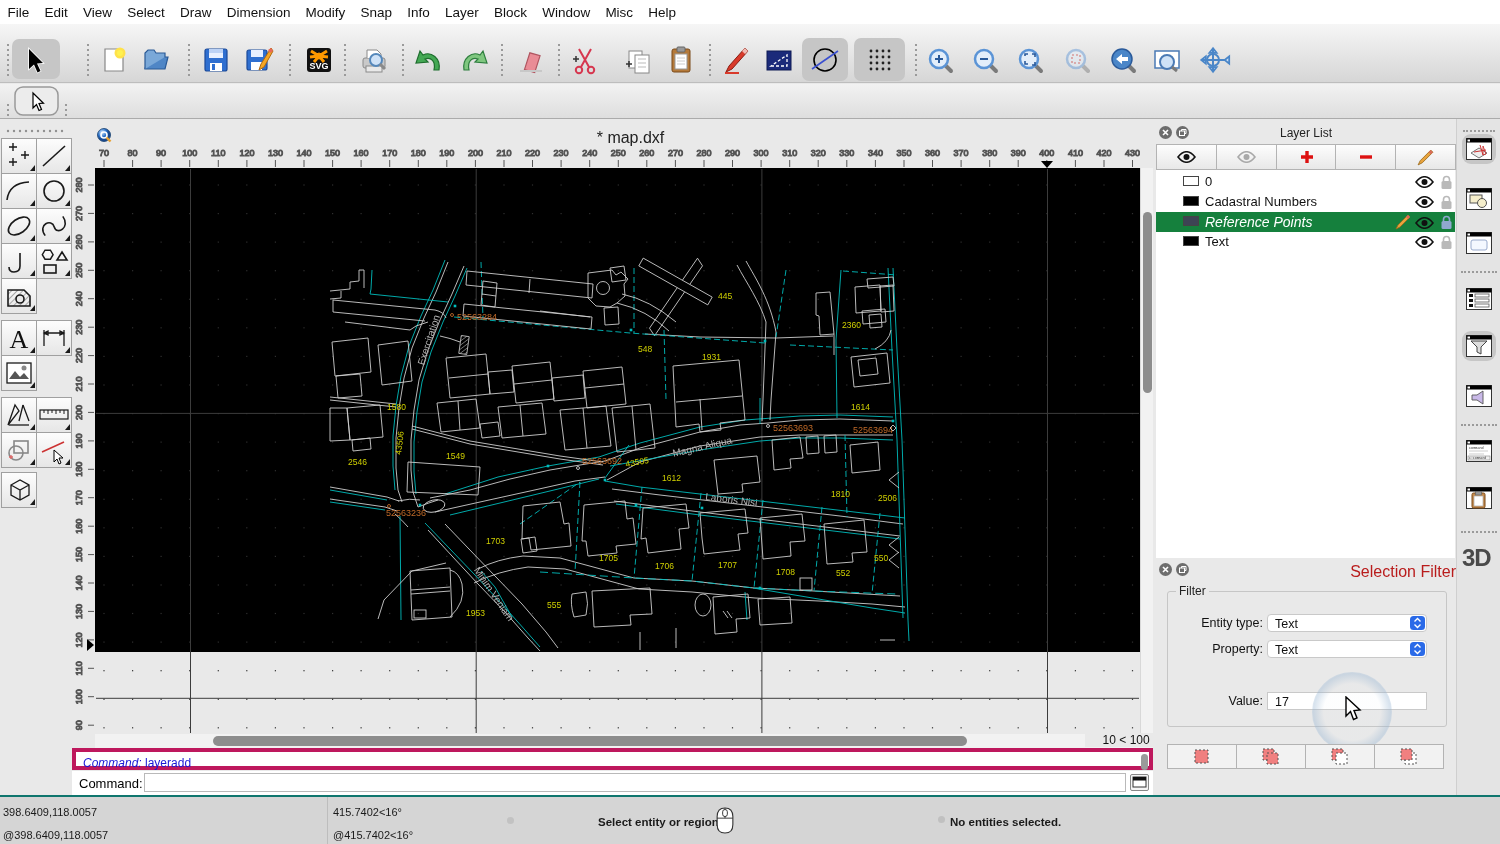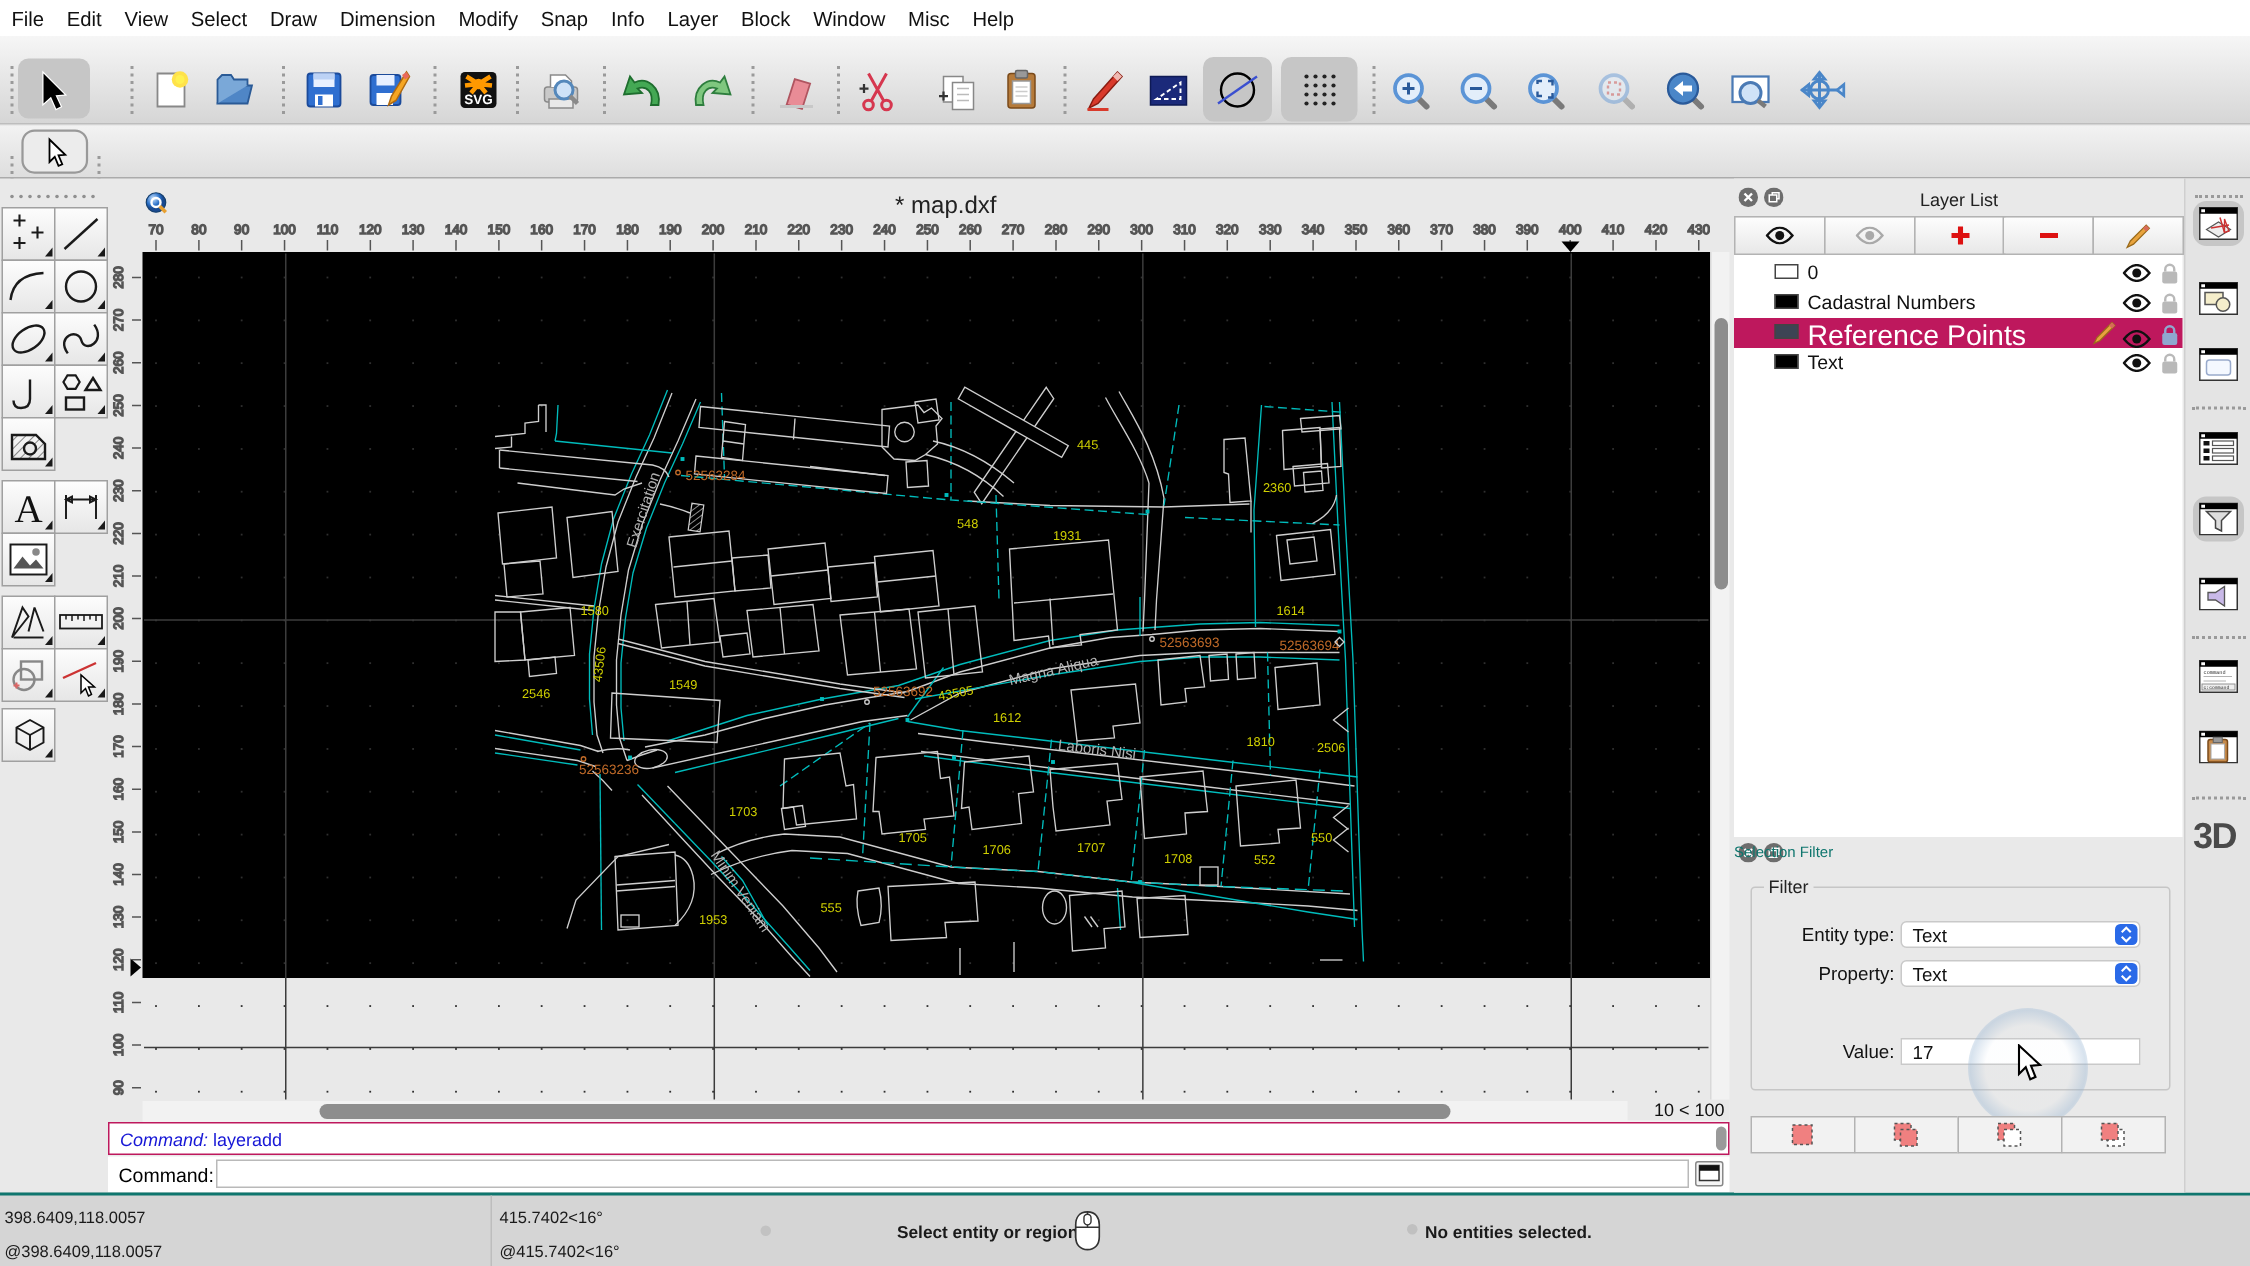--- a/index.html
+++ b/index.html
@@ -20,21 +20,21 @@
 #mdititle .t { position:absolute; left:18px; width:100%; text-align:center; top:4px; }
 #hruler { left:95px; top:146px; width:1045px; height:22px; background:#e9e9e9; }
 #vruler { left:72px; top:168px; width:23px; height:566px; background:#e9e9e9; }
 #canvas { left:95px; top:168px; width:1045px; height:484px; background:#000; }
 #vscroll { left:1140px; top:168px; width:13px; height:566px; background:#f2f2f2; border-left:1px solid #d8d8d8;}
 #vscroll .thumb { position:absolute; left:2px; top:44px; width:9px; height:181px; background:#8d8d8d; border-radius:5px; }
 #hscrollrow { left:95px; top:734px; width:1058px; height:14px; background:#f2f2f2; }
 #hscrollrow .thumb { position:absolute; left:118px; top:2px; width:754px; height:10px; background:#8d8d8d; border-radius:5px; }
 #zoomlabel { left:1085px; top:733px; width:68px; height:14px; font-size:12px; color:#111; text-align:right; background:#e9e9e9; }
 
-#cmdhist { left:72px; top:748px; width:1081px; height:22px; background:#fff; border:1px solid #be185d; font-size:12px; }
+#cmdhist { left:72px; top:748px; width:1081px; height:22px; background:#fff; border:4px solid #be185d; font-size:12px; }
 #cmdhist .txt { position:absolute; left:7px; top:4px; color:#1717d6; }
 #cmdhist .sb { position:absolute; right:1px; top:2px; width:7px; height:16px; background:#9a9a9a; border-radius:4px; }
 #cmdline { left:72px; top:771px; width:1081px; height:24px; background:#fff; font-size:13px; }
 #cmdline .lbl { position:absolute; left:7px; top:5px; color:#000; }
 #cmdline .field { position:absolute; left:72px; top:2px; width:982px; height:19px; border:1px solid #b9b9b9; background:#fff; }
 #cmdline .btn { position:absolute; right:4px; top:3px; width:19px; height:17px; border:1px solid #888; border-radius:2px; background:#f5f5f5; }
 
 #statusbar { left:0; top:795px; width:1500px; height:49px; background:#d5d5d5; border-top:2px solid #0f766e; font-size:11px; color:#1a1a1a; }
 
 #rpanel { left:1156px; top:119px; width:300px; height:676px; background:#e9e9e9; }
@@ -1589,21 +1589,21 @@
           <div style="position:absolute;left:49px;top:2px;">Cadastral Numbers</div>
           <div style="position:absolute;left:259px;top:4px;"><svg width="19" height="12" viewBox="0 0 19 12">
               <path d="M1,6 Q9.5,-4.5 18,6 Q9.5,16.5 1,6 Z" fill="none" stroke="#111" stroke-width="1.6"></path>
               <circle cx="9.5" cy="6" r="3" fill="#111"></circle>
             </svg></div>
           <div style="position:absolute;left:284px;top:3px;"><svg width="13" height="15" viewBox="0 0 13 15">
               <path d="M3.5,6 V4.5 a3,3 0 0 1 6,0 V6" fill="none" stroke="#b9b9b9" stroke-width="1.6"></path>
               <rect x="1.5" y="6" width="10" height="8" rx="1.5" fill="#b9b9b9"></rect>
             </svg></div>
         </div>
-        <div style="position:absolute;left:0;top:42px;width:299px;height:20px;background:#be185d;color:#fff;font-size:19px;">
+        <div style="position:absolute;left:0;top:42px;width:299px;height:20px;background:#15803d;color:#fff;font-size:14px;font-style:italic;">
           <div style="position:absolute;left:27px;top:4px;width:16px;height:10px;background:#3d4454;border:1px solid #444;"></div>
           <div style="position:absolute;left:49px;top:2px;">Reference Points</div>
           <div style="position:absolute;left:238px;top:2px;"><svg width="18" height="16" viewBox="0 0 18 16">
               <path d="M14,1 L4,11 L2,15 L6,13 L16,3 Z" fill="#e8a33d" stroke="#9a6a1a" stroke-width="0.8"></path>
               <path d="M14,1 l2,2 -2,2 -2,-2 z" fill="#d86a5a"></path>
             </svg></div>
           <div style="position:absolute;left:259px;top:4px;"><svg width="19" height="12" viewBox="0 0 19 12">
               <path d="M1,6 Q9.5,-4.5 18,6 Q9.5,16.5 1,6 Z" fill="none" stroke="#111" stroke-width="1.6"></path>
               <circle cx="9.5" cy="6" r="3" fill="#111"></circle>
             </svg></div>
@@ -1628,21 +1628,21 @@
       <div style="position:absolute;left:0;top:439px;width:300px;height:237px;background:#e9e9e9;"></div>
       <div style="position:absolute;left:3px;top:443px;"><svg width="13" height="13">
           <circle cx="6.5" cy="6.5" r="6.5" fill="#6d6d6d"></circle>
           <path d="M4,4 l5,5 M9,4 l-5,5" stroke="#fff" stroke-width="1.6"></path>
         </svg></div>
       <div style="position:absolute;left:20px;top:443px;"><svg width="13" height="13">
           <circle cx="6.5" cy="6.5" r="6.5" fill="#6d6d6d"></circle>
           <rect x="3.5" y="5" width="5" height="4.5" fill="none" stroke="#fff"></rect>
           <path d="M5.5,5 v-1.5 h4.5 v4 h-1.5" fill="none" stroke="#fff"></path>
         </svg></div>
-      <div style="position:absolute;left:0;top:444px;width:300px;text-align:left;font-size:10px;color:#0f766e;">Selection Filter</div>
+      <div style="position:absolute;left:0;top:444px;width:300px;text-align:right;font-size:16px;color:#b91c1c;">Selection Filter</div>
       <div style="position:absolute;left:11px;top:472px;width:280px;height:136px;border:1px solid #c6c6c6;border-radius:3px;"></div>
       <div style="position:absolute;left:20px;top:465px;font-size:12px;color:#222;background:#e9e9e9;padding:0 3px;">Filter</div>
       <div style="position:absolute;left:0;top:495px;width:300px;height:18px;font-size:12.5px;color:#111;">
         <div style="position:absolute;right:193px;top:2px;">Entity type:</div>
         <div style="position:absolute;left:111px;top:0;width:160px;height:18px;background:#fff;border:1px solid #c9c9c9;border-radius:4px;">
           <div style="position:absolute;left:7px;top:2px;">Text</div>
           <div style="position:absolute;right:1px;top:1px;width:15px;height:14px;background:#2a6ae8;border-radius:3.5px;"><svg width="15" height="14">
               <path d="M4.5,5.5 l3,-3 3,3 M4.5,8.5 l3,3 3,-3" stroke="#fff" stroke-width="1.4" fill="none"></path>
             </svg></div>
         </div>

